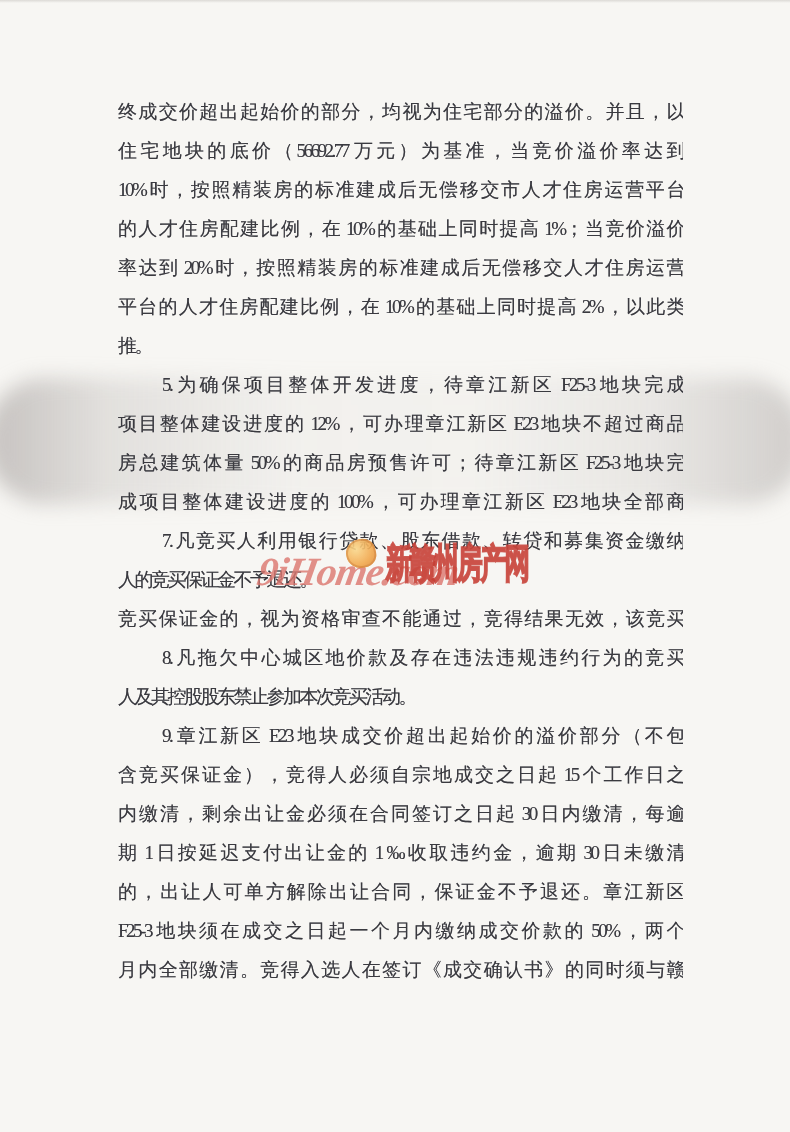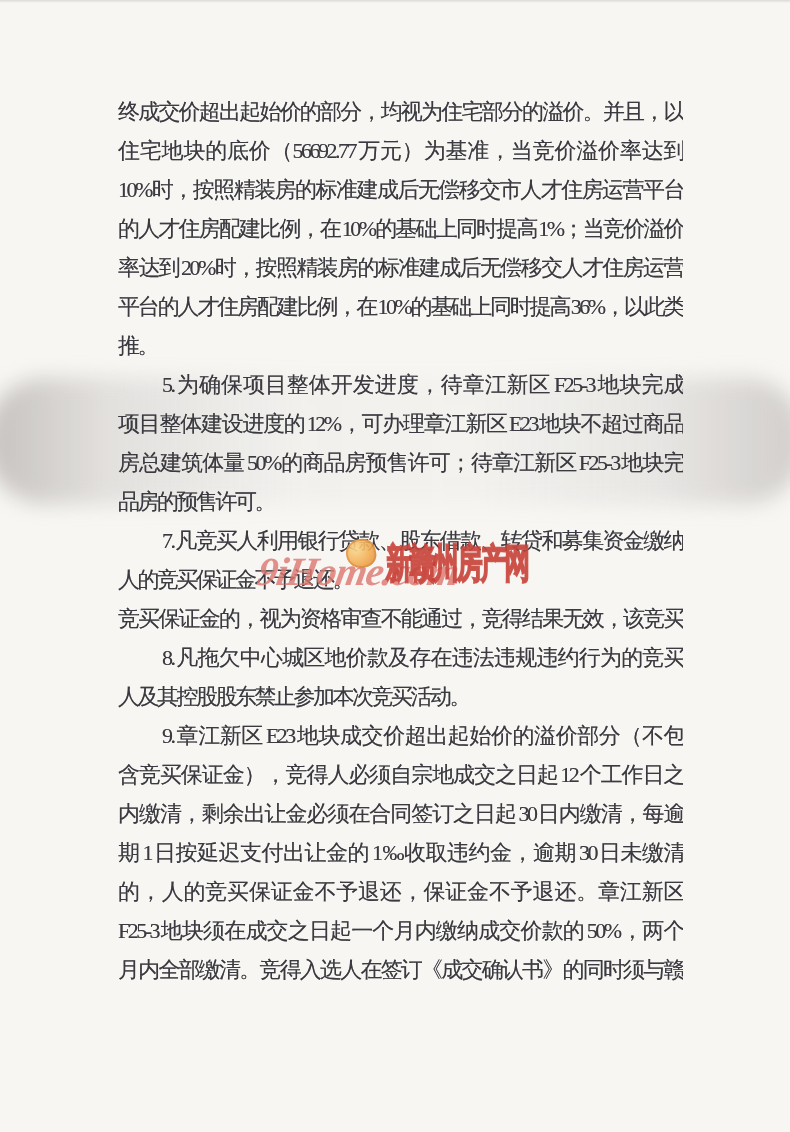--- a/index.html
+++ b/index.html
@@ -23,21 +23,21 @@
       rgba(168,162,158,.05) 60%,
       rgba(156,150,148,.16) 82%,
       rgba(156,150,148,.42) 100%);
     filter:blur(10px);
     border-radius:60px;
   }
   
   .text-block{
     position:absolute;left:118px;top:92px;width:565px;
     color:#3a3a40;
-    font-size:22px;letter-spacing:-2.5px;word-spacing:-2px;
+    font-size:19px;letter-spacing:-2.5px;word-spacing:-2px;
   }
   .line{
     height:39px;line-height:39px;overflow:hidden;
     text-align:justify;text-align-last:justify;
     text-shadow:0 0 .6px rgba(58,58,66,.55);
   }
   .line.no-fill{text-align-last:left;}
   .line.indent{padding-left:44px;}
   
   .wm-script{
@@ -70,36 +70,36 @@
 <div class="page">
   <div class="top-edge"></div>
   <div class="scan-shadow"></div>
 
   <div class="text-block">
       <div class="line">终成交价超出起始价的部分，均视为住宅部分的溢价。并且，以</div>
       <div class="line">住宅地块的底价（56692.77 万元）为基准，当竞价溢价率达到</div>
       <div class="line">10%时，按照精装房的标准建成后无偿移交市人才住房运营平台</div>
       <div class="line">的人才住房配建比例，在 10%的基础上同时提高 1%；当竞价溢价</div>
       <div class="line">率达到 20%时，按照精装房的标准建成后无偿移交人才住房运营</div>
-      <div class="line">平台的人才住房配建比例，在 10%的基础上同时提高 36%，以此类</div>
+      <div class="line">平台的人才住房配建比例，在 10%的基础上同时提高 2%，以此类</div>
       <div class="line no-fill">推。</div>
       <div class="line indent">5. 为确保项目整体开发进度，待章江新区 F25-3 地块完成</div>
       <div class="line">项目整体建设进度的 12%，可办理章江新区 E23 地块不超过商品</div>
       <div class="line">房总建筑体量 50%的商品房预售许可；待章江新区 F25-3 地块完</div>
-      <div class="line no-fill">品房的预售许可。</div>
+      <div class="line">成项目整体建设进度的 100%，可办理章江新区 E23 地块全部商</div>
       <div class="line indent">7. 凡竞买人利用银行贷款、股东借款、转贷和募集资金缴纳</div>
       <div class="line no-fill">人的竞买保证金不予退还。</div>
       <div class="line">竞买保证金的，视为资格审查不能通过，竞得结果无效，该竞买</div>
       <div class="line indent">8. 凡拖欠中心城区地价款及存在违法违规违约行为的竞买</div>
       <div class="line no-fill">人及其控股股东禁止参加本次竞买活动。</div>
       <div class="line indent">9. 章江新区 E23 地块成交价超出起始价的溢价部分（不包</div>
-      <div class="line">含竞买保证金），竞得人必须自宗地成交之日起 12 个工作日之</div>
+      <div class="line">含竞买保证金），竞得人必须自宗地成交之日起 15 个工作日之</div>
       <div class="line">内缴清，剩余出让金必须在合同签订之日起 30 日内缴清，每逾</div>
       <div class="line">期 1 日按延迟支付出让金的 1‰收取违约金，逾期 30 日未缴清</div>
-      <div class="line">的，人的竞买保证金不予退还，保证金不予退还。章江新区</div>
+      <div class="line">的，出让人可单方解除出让合同，保证金不予退还。章江新区</div>
       <div class="line">F25-3 地块须在成交之日起一个月内缴纳成交价款的 50%，两个</div>
       <div class="line">月内全部缴清。竞得入选人在签订《成交确认书》的同时须与赣</div>
     </div>
 
   <div class="wm-script">9iHome.com</div>
   <div class="wm-icon"></div>
   <div class="wm-name">新赣州房产网</div>
 </div>
 
 </body></html>

